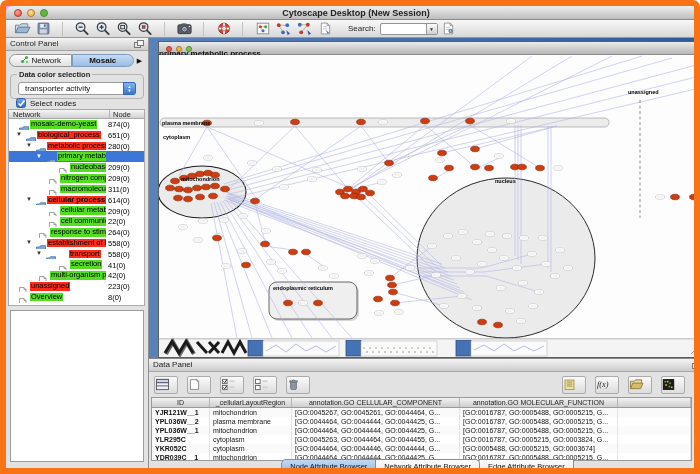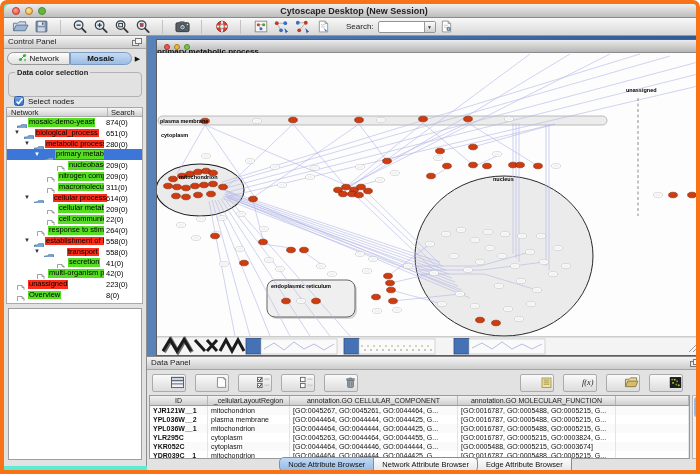--- a/index.html
+++ b/index.html
@@ -1,18 +1,18 @@
 <!DOCTYPE html>
 <html><head>
 <meta charset="utf-8">
 <style>
   html,body{margin:0;padding:0;background:#fff;}
   *{box-sizing:border-box;}
   #app{position:relative;width:700px;height:474px;font-family:"Liberation Sans",sans-serif;
-       background:#5eead4;overflow:hidden;border-radius:7px 7px 0 0;border:4px solid #f97316;}
+       background:#f0abfc;overflow:hidden;border-radius:7px 7px 0 0;border:6px solid #f97316;}
   
   .titlebar{position:absolute;left:0;top:0;width:700px;height:14px;
     background:linear-gradient(#efefef,#bdbdbd);border-bottom:1px solid #8a8a8a;border-radius:7px 7px 0 0;}
   .titlebar .title{display:block;text-align:center;font-size:9px;font-weight:bold;color:#222;line-height:14px;}
   .tl{position:absolute;top:3px;width:8px;height:8px;border-radius:50%;}
   .tl.r{left:8px;background:radial-gradient(circle at 35% 30%,#ffa294,#ee4b38);border:1px solid #b33a2b;}
   .tl.y{left:21px;background:radial-gradient(circle at 35% 30%,#ffe2a0,#f3ad33);border:1px solid #ad7a22;}
   .tl.g{left:34px;background:radial-gradient(circle at 35% 30%,#c0eda4,#61b83e;);border:1px solid #4e8d31;background-color:#61b83e;}
   
   .toolbar{position:absolute;left:0;top:14px;width:700px;height:18px;display:flex;align-items:center;
@@ -65,22 +65,22 @@
   .nw-titlebar{height:13px;background:linear-gradient(#ebebeb,#b6b6b6);border-bottom:1px solid #8c8c8c;position:relative;}
   .nw-title{text-align:center;font-size:8px;font-weight:bold;line-height:13px;color:#111;}
   .nwl{position:absolute;top:3.5px;width:6px;height:6px;border-radius:50%;}
   .nwl.r{left:7px;background:#ea5a4a;border:1px solid #a83a2d;}
   .nwl.y{left:17px;background:#f2b33c;border:1px solid #a87c24;}
   .nwl.g{left:27px;background:#7cc24a;border:1px solid #4e8d31;}
   #graph{position:absolute;left:0;top:13px;}
   
   .dp{position:absolute;left:143px;top:352px;width:557px;height:122px;background:#e2e2e2;border-top:1px solid #888;}
   .dp-toolbar{position:absolute;top:14px;left:0;right:0;height:23px;display:flex;align-items:center;padding-left:5px;}
-  .dp-btn{width:34px;height:18px;margin-right:9px;border:1px solid #ababab;border-radius:2px;
-    background:linear-gradient(#fafafa,#dcdcdc);display:flex;align-items:center;justify-content:flex-end;}
+  .dp-btn{width:24px;height:18px;margin-right:9px;border:1px solid #ababab;border-radius:2px;
+    background:linear-gradient(#fafafa,#dcdcdc);display:flex;align-items:center;justify-content:flex-start;}
   .dp-spacer{flex:1;}
   .dtable{position:absolute;top:38px;left:2px;width:541px;height:64px;background:#fff;border:1px solid #9a9a9a;overflow:hidden;}
   .dt-head{display:flex;height:10px;background:linear-gradient(#f2f2f2,#cfcfcf);border-bottom:1px solid #9a9a9a;}
   .dt-head div{font-size:7px;color:#222;text-align:center;border-right:1px solid #b5b5b5;overflow:hidden;white-space:nowrap;line-height:9px;}
   .dt-row{display:flex;height:9px;}
   .dt-row:nth-child(odd){background:#fafafa;}
   .dt-row div{font-size:7px;color:#111;padding:0 3px;border-right:1px solid #e4e4e4;overflow:hidden;white-space:nowrap;line-height:9px;}
   .dt-row div:first-child{font-weight:bold;}
   .dscroll{position:absolute;top:38px;left:545px;width:10px;height:64px;background:#efefef;border:1px solid #b5b5b5;}
   .dthumb{position:absolute;top:1px;left:1px;width:6px;height:20px;border-radius:3px;background:linear-gradient(90deg,#9cc0ec,#5b8ed2);}
@@ -253,32 +253,39 @@
         </span>
         <span>Network</span>
       </div>
       <div class="cp-tab sel">
         <span>Mosaic</span>
       </div>
       <div class="cp-tab-more">▶</div>
     </div>
     <div class="groupbox">
       <span class="gb-title">Data color selection</span>
+      <div class="combo">
+        <span>transporter activity</span>
+        <span class="stepper">
+            <span>▲</span>
+            <span>▼</span>
+          </span>
+      </div>
     </div>
     <div class="cb-row">
       <span class="cb">
         <svg width="9" height="9">
             <polyline points="1.5,4.5 3.5,6.5 7.5,1.5" fill="none" stroke="#fff" stroke-width="1.6"></polyline>
           </svg>
       </span>
       <span class="cb-label">Select nodes</span>
     </div>
     <div class="tree-header">
       <span class="c1">Network</span>
-      <span class="c2">Search</span>
+      <span class="c2">Node</span>
     </div>
     <div class="tree" id="network-tree">
         <div class="tree-row">
           <span class="tr-icon" style="left: 10px;"><svg width="10" height="8">
               <path d="M0.5,2 h3 l1,-1.3 h5 v6.5 h-9 z" fill="#7fa8d8" stroke="#49769f" stroke-width="0.8"></path>
             </svg></span>
           <span class="tr-chip" style="left: 21px; max-width: 76px; background: rgb(85, 221, 34);">mosaic-demo-yeast</span>
           <span class="tr-num">874(0)</span>
         </div>
         <div class="tree-row">
@@ -327,21 +334,21 @@
               <path d="M5,0.5 v2 h2" fill="none" stroke="#8a8a8a" stroke-width="0.8"></path>
             </svg></span>
           <span class="tr-chip" style="left: 51px; max-width: 46px; background: rgb(85, 221, 34);">macromolecule</span>
           <span class="tr-num">311(0)</span>
         </div>
         <div class="tree-row">
           <span class="tr-arrow" style="left: 17px;">▼</span>
           <span class="tr-icon" style="left: 27px;"><svg width="10" height="8">
               <path d="M0.5,2 h3 l1,-1.3 h5 v6.5 h-9 z" fill="#7fa8d8" stroke="#49769f" stroke-width="0.8"></path>
             </svg></span>
-          <span class="tr-chip" style="left: 46px; max-width: 59px; background: rgb(251, 45, 24);">cellular process</span>
+          <span class="tr-chip" style="left: 38px; max-width: 59px; background: rgb(251, 45, 24); font-weight: bold;">cellular process</span>
           <span class="tr-num">614(0)</span>
         </div>
         <div class="tree-row">
           <span class="tr-icon" style="left: 40px;"><svg width="8" height="9">
               <path d="M0.5,0.5 h4.5 l2,2 v6 h-6.5 z" fill="#fff" stroke="#8a8a8a" stroke-width="0.8"></path>
               <path d="M5,0.5 v2 h2" fill="none" stroke="#8a8a8a" stroke-width="0.8"></path>
             </svg></span>
           <span class="tr-chip" style="left: 51px; max-width: 46px; background: rgb(85, 221, 34);">cellular metabo</span>
           <span class="tr-num">209(0)</span>
         </div>

